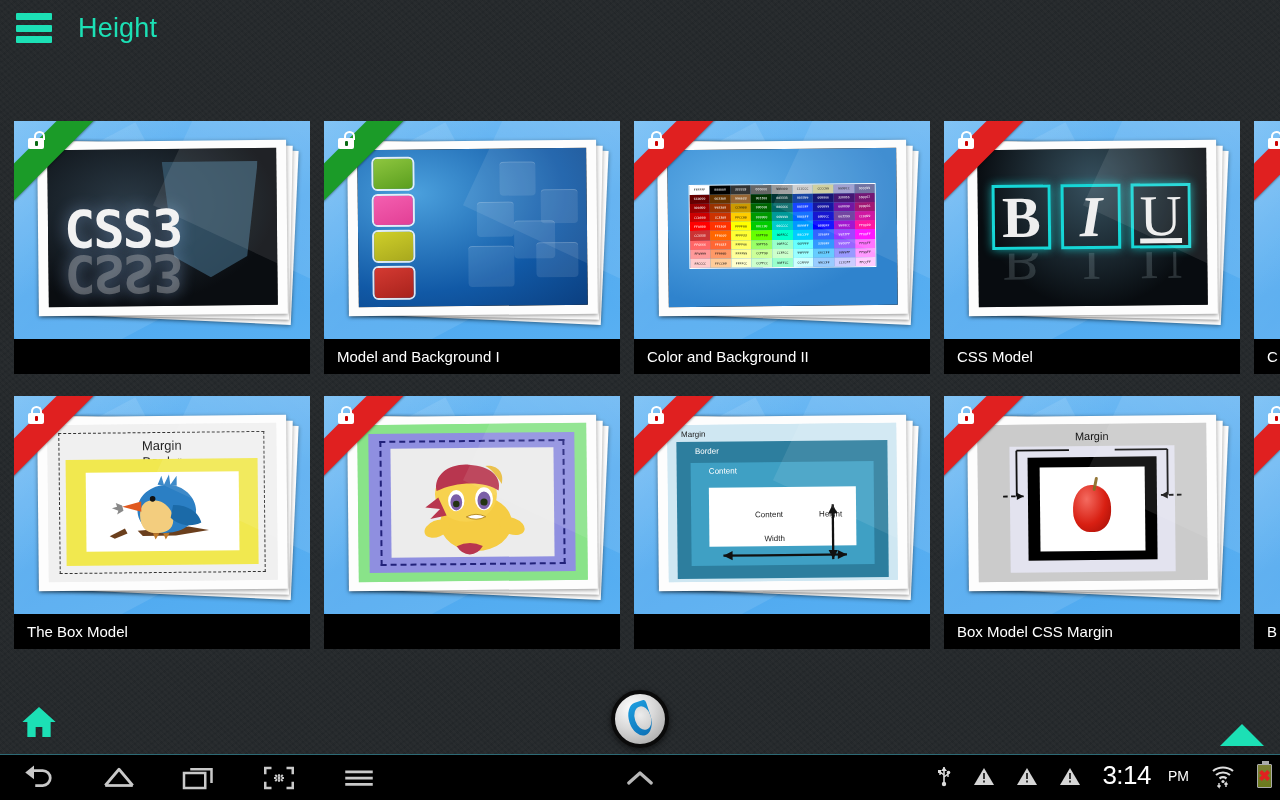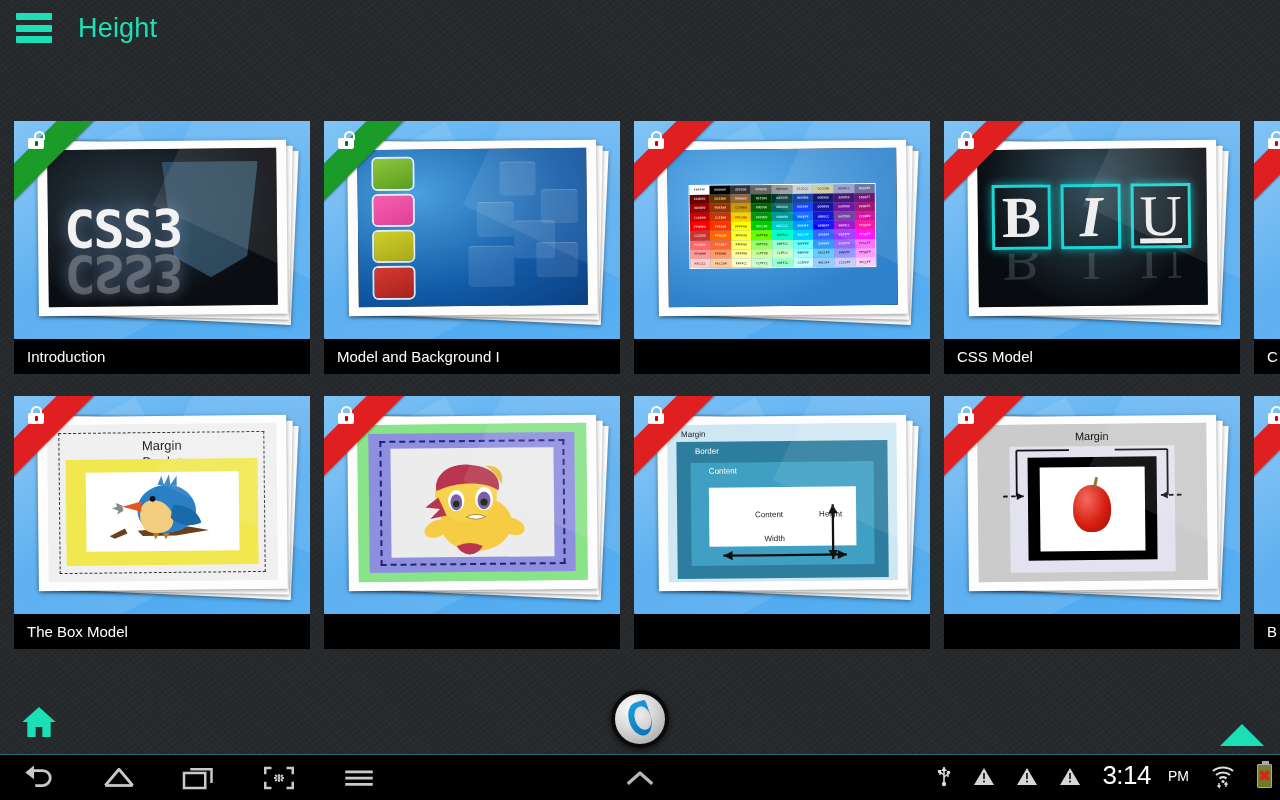--- a/index.html
+++ b/index.html
@@ -332,21 +332,20 @@
             </div>
           </div>
           <div class="ribbon unlocked">
             <div class="band"></div>
             <div class="lock">
                 <div class="shackle"></div>
                 <div class="body"></div>
               </div>
           </div>
         </div>
-        <div class="caption">Introduction</div>
       </div>
 
       <div class="card c1">
         <div class="thumb">
           <div class="stack">
             <div class="sheet s1"></div>
               <div class="sheet s2"></div>
               <div class="sheet s3"></div>
             <div class="inner">
               <div class="art-colors">
@@ -469,20 +468,21 @@
             </div>
           </div>
           <div class="ribbon">
             <div class="band"></div>
             <div class="lock">
                 <div class="shackle"></div>
                 <div class="body"></div>
               </div>
           </div>
         </div>
+        <div class="caption">Color and Background II</div>
       </div>
 
       <div class="card c3">
         <div class="thumb">
           <div class="stack">
             <div class="sheet s1"></div>
               <div class="sheet s2"></div>
               <div class="sheet s3"></div>
             <div class="inner">
               <div class="art-biu">
@@ -683,20 +683,21 @@
             </div>
           </div>
           <div class="ribbon">
             <div class="band"></div>
             <div class="lock">
                 <div class="shackle"></div>
                 <div class="body"></div>
               </div>
           </div>
         </div>
+        <div class="caption">Box Model CSS Margin</div>
       </div>
 
       <div class="card c4">
         <div class="thumb">
           <div class="ribbon">
             <div class="band"></div>
             <div class="lock">
                 <div class="shackle"></div>
                 <div class="body"></div>
               </div>

